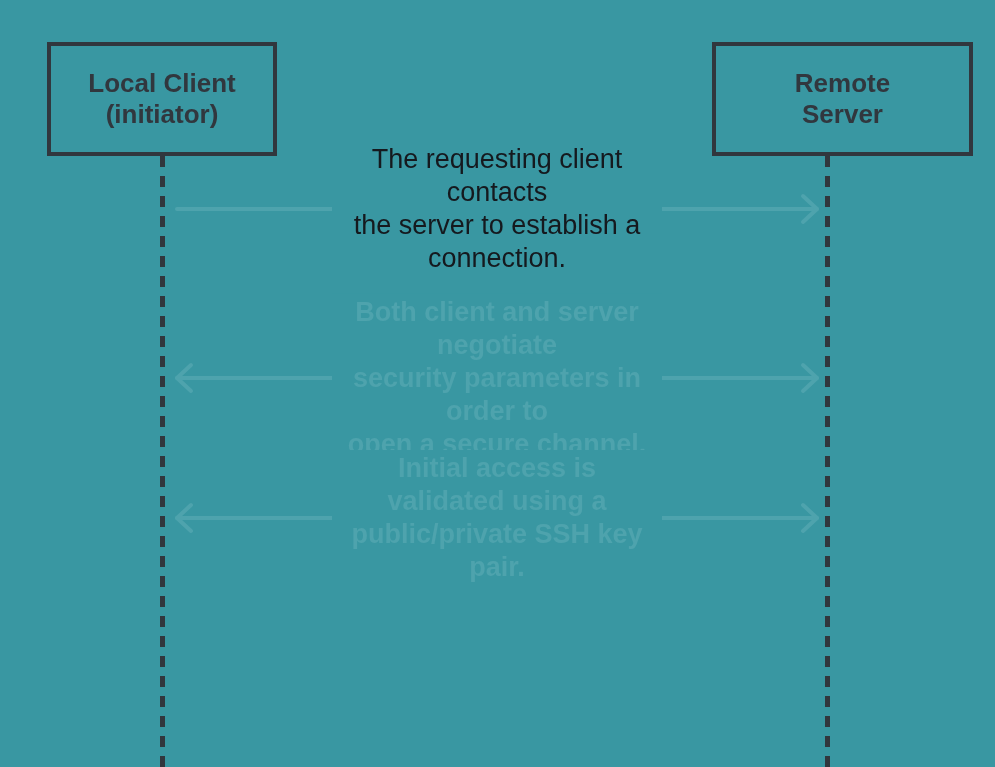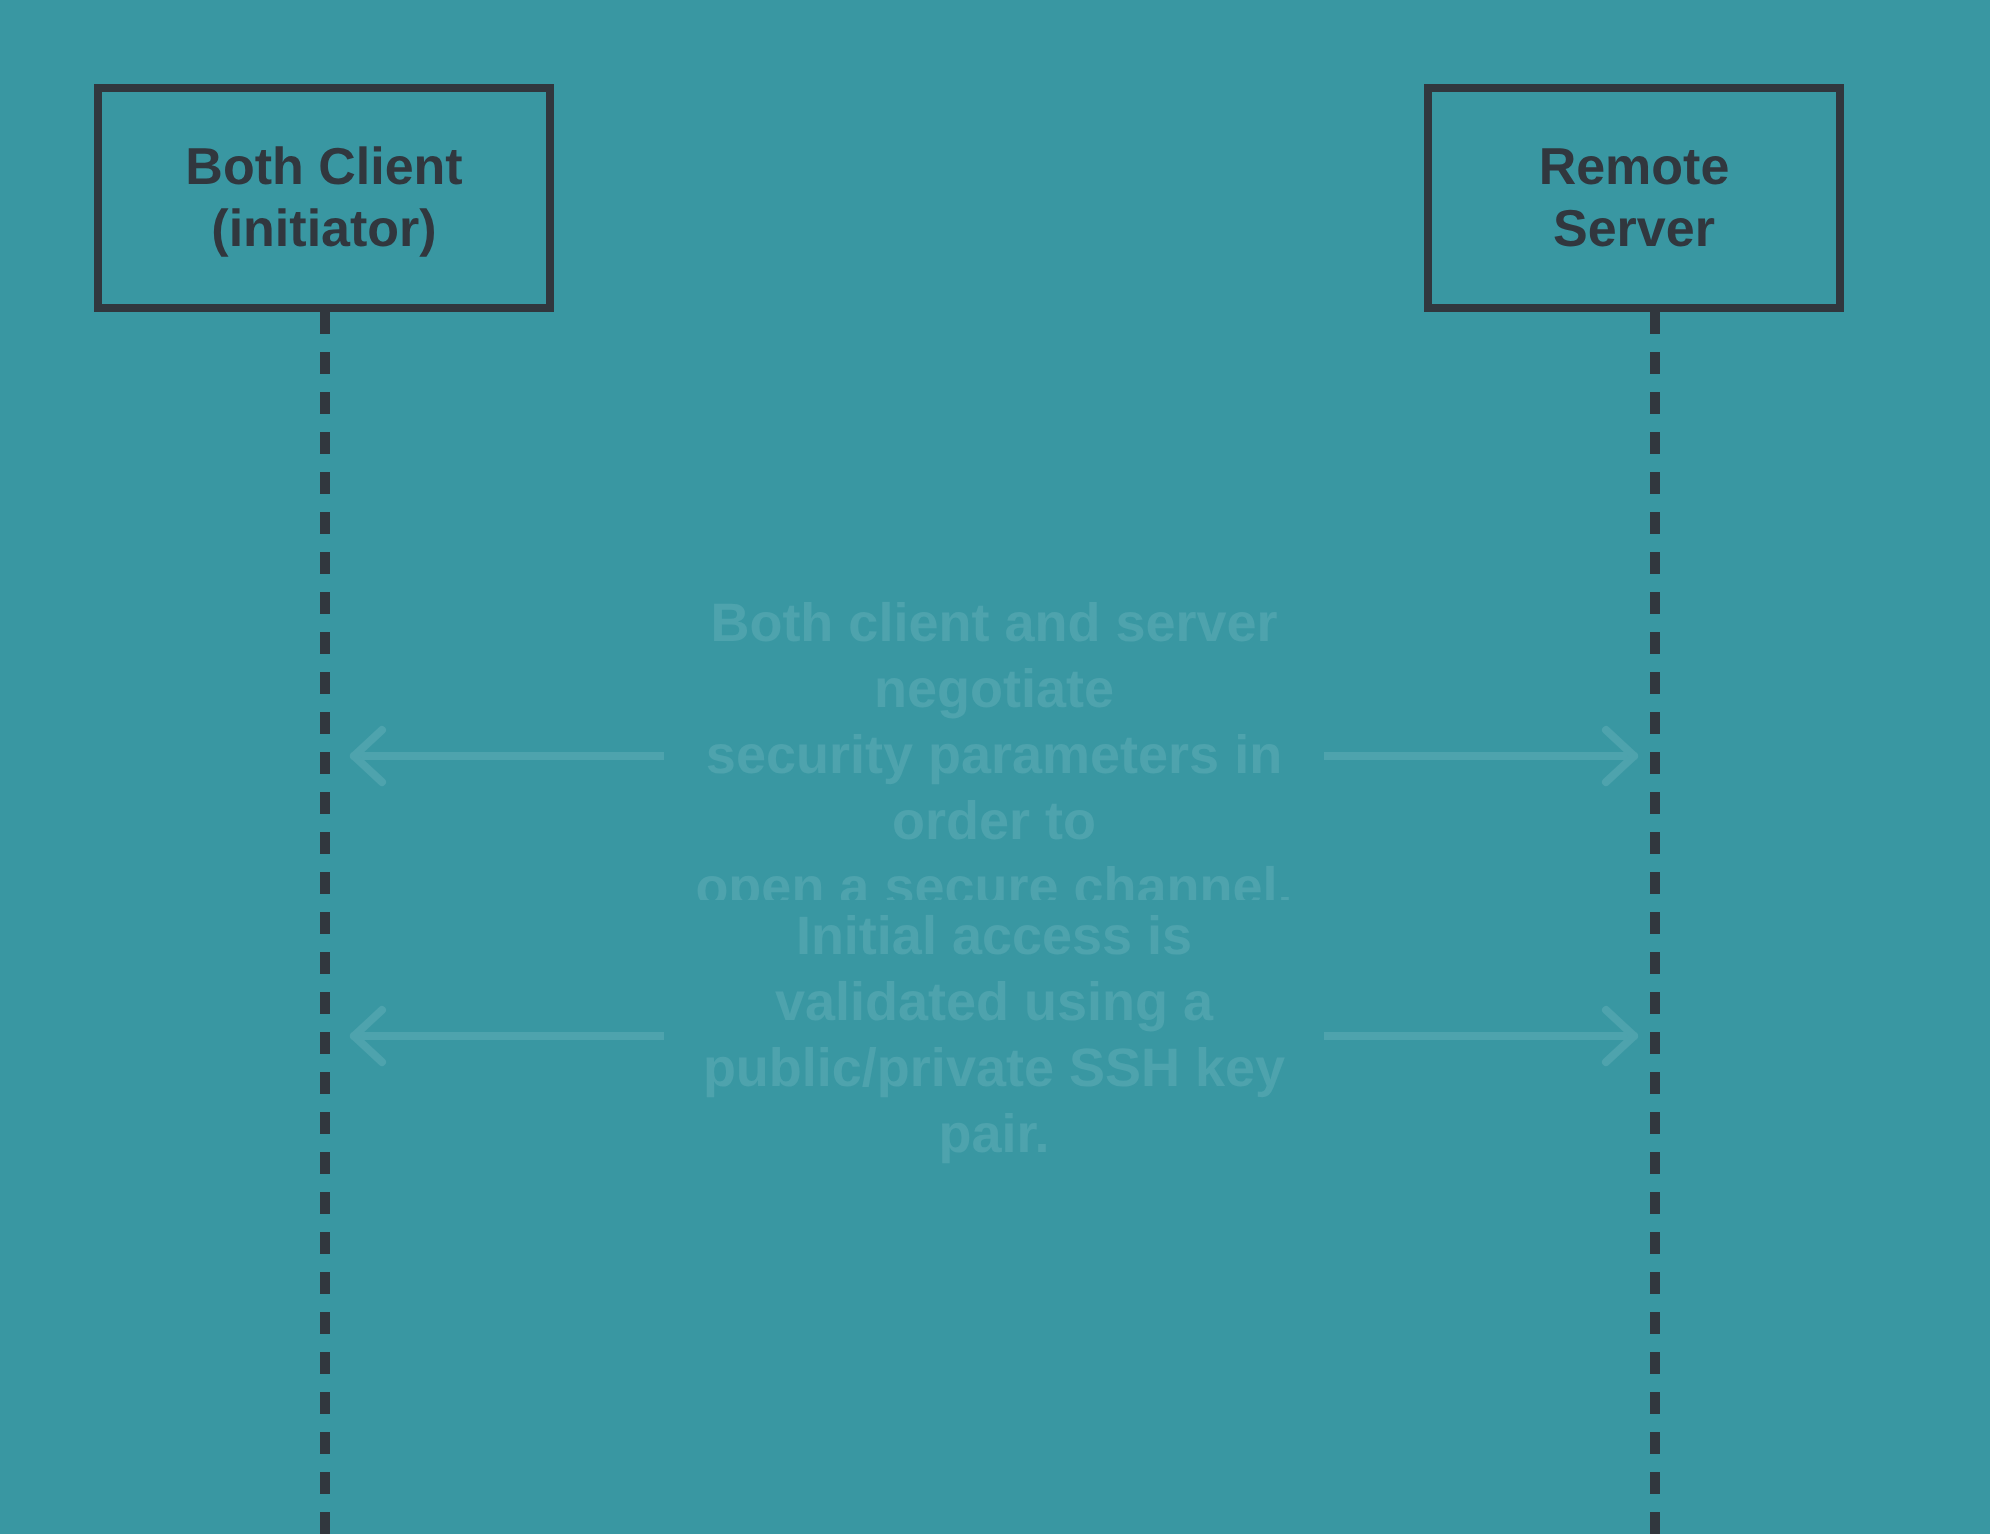--- a/index.html
+++ b/index.html
@@ -18,21 +18,21 @@
   }
   .actor-box{
     position:absolute;
     top:42px;height:114px;
     border:4px solid var(--dark);
     box-sizing:border-box;
     display:flex;align-items:center;justify-content:center;
     text-align:center;
   }
   .actor-box.left{left:47px;width:230px;}
-  .actor-box.right{left:712px;width:210px;}
+  .actor-box.right{left:712px;width:261px;}
   .actor-label{
     font-size:26px;font-weight:bold;line-height:31px;
     color:var(--dark);
     white-space:pre-line;
   }
   .lifeline{
     position:absolute;
     top:156px;bottom:0;width:5px;
     background:repeating-linear-gradient(180deg, var(--dark) 0 11px, transparent 11px 20px);
   }
@@ -66,31 +66,39 @@
   }
   .step-label.dark{color:var(--text-dark);font-weight:normal;}
   .step-label.faint{color:var(--faint);font-weight:bold;}
 </style>
 </head>
 <body>
 
 <div class="canvas">
 
   <div class="actor-box left">
-    <span class="actor-label">Both Client
+    <span class="actor-label">Local Client
 (initiator)</span>
   </div>
   <div class="actor-box right">
     <span class="actor-label">Remote
 Server</span>
   </div>
 
   <div class="lifeline left"></div>
   <div class="lifeline right"></div>
 
+  <div class="step" style="top:187px">
+    <svg class="arrow" width="660" height="44" viewBox="0 0 660 44">
+      <line x1="10" y1="22" x2="650" y2="22"></line>
+      <polyline points="636,9 650,22 636,35"></polyline>
+    </svg>
+    <div class="step-label dark">The requesting client contacts
+the server to establish a connection.</div>
+  </div>
 
   <div class="step" style="top:356px">
     <svg class="arrow" width="660" height="44" viewBox="0 0 660 44">
       <line x1="10" y1="22" x2="650" y2="22"></line>
       <polyline points="24,9 10,22 24,35"></polyline>
       <polyline points="636,9 650,22 636,35"></polyline>
     </svg>
     <div class="step-label faint">Both client and server negotiate
 security parameters in order to
 open a secure channel.</div>

